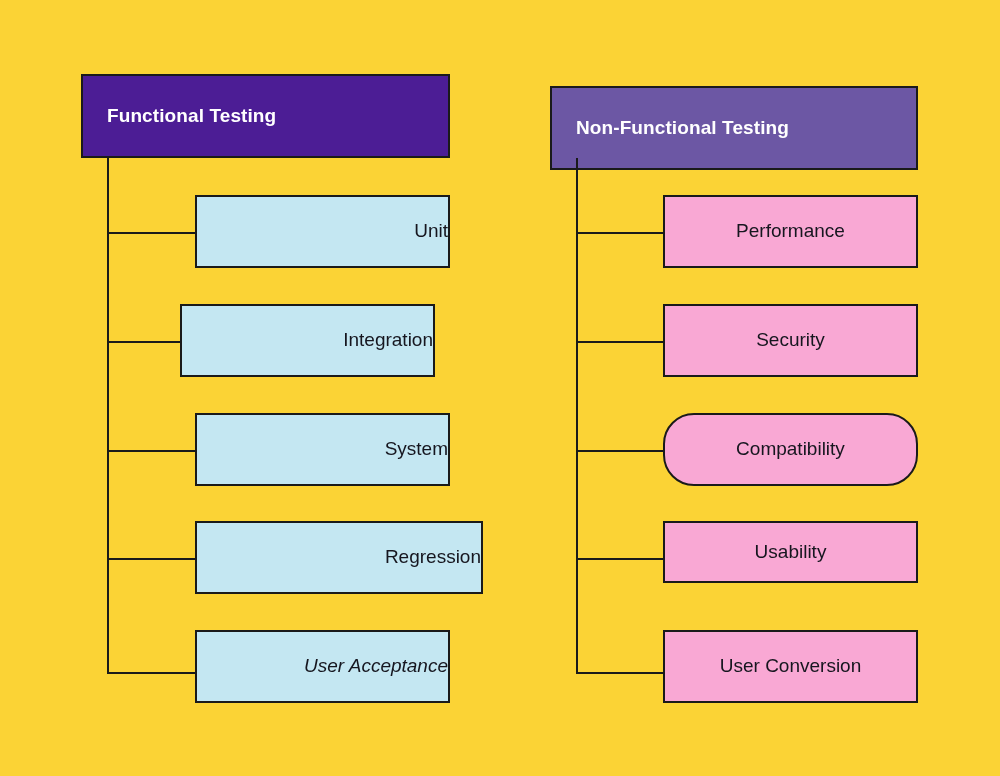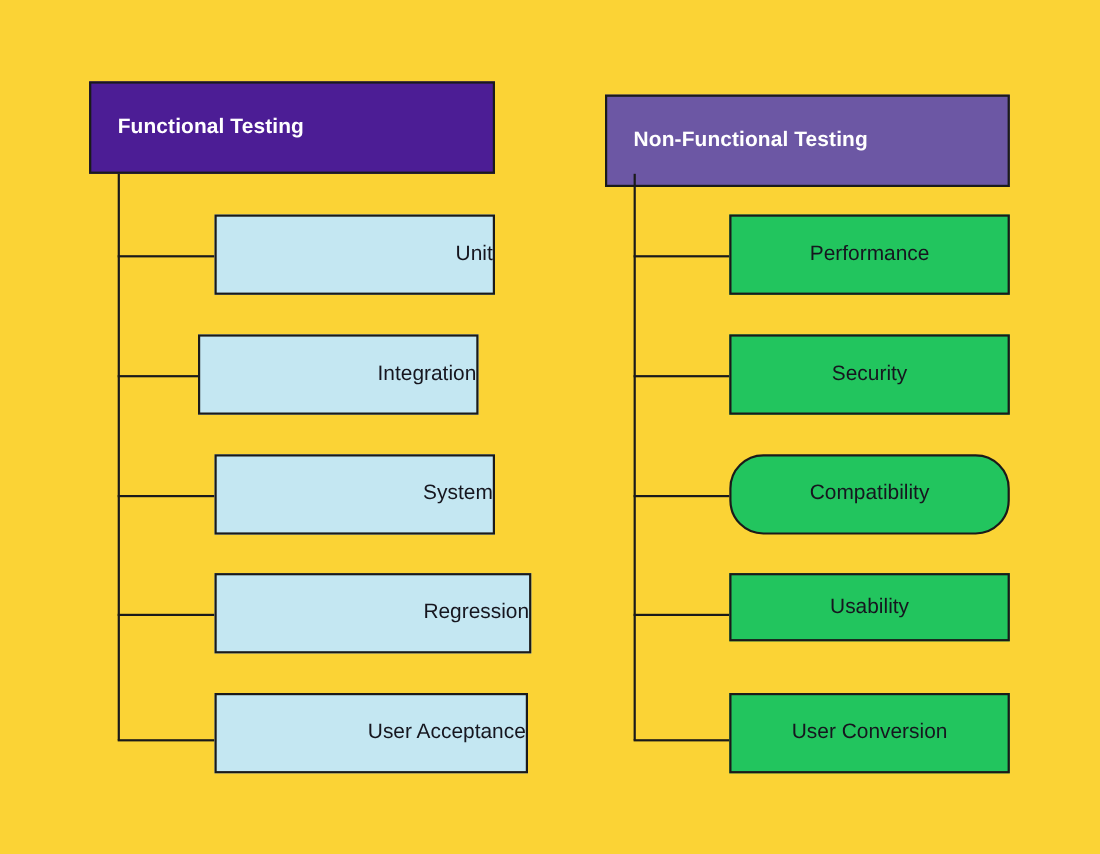--- a/index.html
+++ b/index.html
@@ -73,21 +73,21 @@
     height: 2px;
     background: #1a1a1a;
   }
 
   
   .col-left .root-node   { background: #4c1d95; }
   .col-left .child-node  { background: #C4E7F2; justify-content: flex-end; }
 
   
   .col-right .root-node  { background: #6C57A4; }
-  .col-right .child-node { background: #22c55e; align-items: center; }
+  .col-right .child-node { background: #f9a8d4; align-items: center; }
 </style>
 </head>
 <body style="background: rgb(251, 211, 53);">
 
 <div id="diagram" style="background: rgb(251, 211, 53);">
     <div class="branch col-left">
       <div class="root-node" style="left: 81px; top: 74px; width: 369px; height: 84px;">
         <span class="root-label">Functional Testing</span>
       </div>
       <div class="trunk" style="left: 107px; top: 158px; height: 515px;"></div>
@@ -101,21 +101,21 @@
       </div>
       <div class="elbow" style="left: 107px; top: 450px; width: 88px;"></div>
       <div class="child-node" style="left: 195px; top: 413px; width: 255px; height: 73px;">
         <span class="child-label">System</span>
       </div>
       <div class="elbow" style="left: 107px; top: 558px; width: 88px;"></div>
       <div class="child-node" style="left: 195px; top: 521px; width: 288px; height: 73px;">
         <span class="child-label">Regression</span>
       </div>
       <div class="elbow" style="left: 107px; top: 672px; width: 88px;"></div>
-      <div class="child-node" style="left: 195px; top: 630px; width: 285px; height: 73px;">
+      <div class="child-node" style="left: 195px; top: 630px; width: 255px; height: 73px; font-style: italic;">
         <span class="child-label">User Acceptance</span>
       </div>
     </div>
     <div class="branch col-right">
       <div class="root-node" style="left: 550px; top: 74px; width: 368px; height: 84px; margin-top: 12px;">
         <span class="root-label">Non-Functional Testing</span>
       </div>
       <div class="trunk" style="left: 576px; top: 158px; height: 515px;"></div>
       <div class="elbow" style="left: 576px; top: 232px; width: 87px;"></div>
       <div class="child-node" style="left: 663px; top: 195px; width: 255px; height: 73px;">

